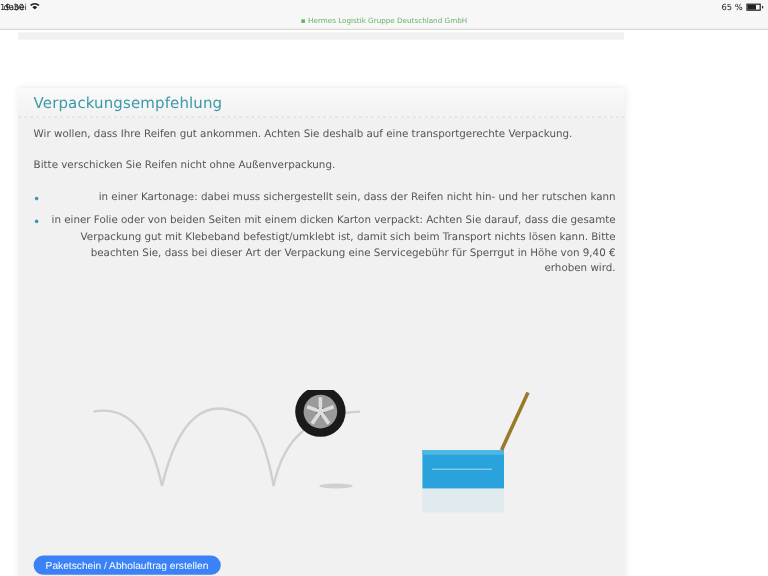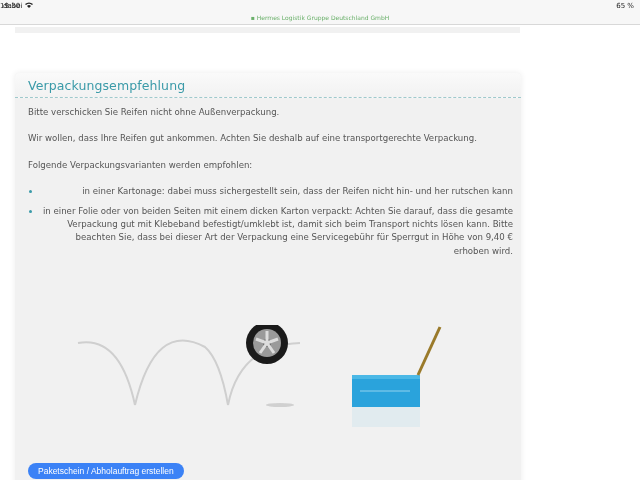--- a/index.html
+++ b/index.html
@@ -1,20 +1,20 @@
 <!DOCTYPE html>
 <html><head>
 <meta charset="utf-8">
 <style>
   * { box-sizing: border-box; margin: 0; padding: 0; }
   html, body { width: 640px; height: 480px; overflow: hidden; background: #ffffff; font-family: "DejaVu Sans", sans-serif; }
   .statusbar { position: absolute; top: 0; left: 0; width: 640px; height: 13px; background: #f7f7f7; font-size: 7px; color: #222; }
   .sb-left { position: absolute; left: 3px; top: 2px; }
   .sb-time { position: absolute; left: 0; width: 640px; text-align: left; top: 2px; }
-  .sb-right { position: absolute; right: 6px; top: 2px; display: flex; align-items: center; gap: 3px; flex-direction: column; }
+  .sb-right { position: absolute; right: 6px; top: 2px; display: flex; align-items: center; gap: 3px; }
   .battery { width: 12px; height: 6px; border: 1px solid #222; position: relative; }
   .battery .fill { position: absolute; left: 0; top: 0; bottom: 0; width: 65%; background: #222; }
   .battery::after { content: ""; position: absolute; right: -3px; top: 1px; width: 1px; height: 2px; background: #222; }
   .urlbar { position: absolute; top: 13px; left: 0; width: 640px; height: 12px; background: #f7f7f7; border-bottom: 1px solid #d8d8d8; font-size: 6px; color: #6ab06a; text-align: center; line-height: 10px; }
   .topstrip { position: absolute; top: 27px; left: 15px; width: 505px; height: 6px; background: #f1f1f1; }
   .panel { position: absolute; top: 60px; left: 15px; width: 506px; height: 428px; background: #f1f1f1; border-radius: 4px; box-shadow: 0 0 6px rgba(0,0,0,0.08); margin-top: 13px; }
   .panel-header { position: absolute; top: 0; left: 0; right: 0; height: 25px; background: linear-gradient(#fafafa, #f2f2f2); border-bottom: 1px dashed #9fc9cc; border-radius: 4px 4px 0 0; }
   .panel-title { position: absolute; left: 13px; top: 5px; font-size: 12.5px; color: #3a9aa8; letter-spacing: 0.1px; }
   .content { position: absolute; top: 33px; left: 13px; width: 485px; font-size: 8.6px; color: #555; line-height: 13.4px; }
   .content p { margin-bottom: 13px; }
@@ -50,23 +50,22 @@
   <span>Hermes Logistik Gruppe Deutschland GmbH</span>
 </div>
 
 <div class="topstrip"></div>
 
 <div class="panel">
   <div class="panel-header">
     <span class="panel-title">Verpackungsempfehlung</span>
   </div>
   <div class="content">
+    <p>Wir wollen, dass Ihre Reifen gut ankommen. Achten Sie deshalb auf eine transportgerechte Verpackung.</p>
     <p>Bitte verschicken Sie Reifen nicht ohne Außenverpackung.</p>
-    <p>Wir wollen, dass Ihre Reifen gut ankommen. Achten Sie deshalb auf eine transportgerechte Verpackung.</p>
-    <p>Folgende Verpackungsvarianten werden empfohlen:</p>
     <ul>
       <li><span class="dot"></span><span>in einer Kartonage: dabei muss sichergestellt sein, dass der Reifen nicht hin- und her rutschen kann</span></li>
       <li><span class="dot"></span><span>in einer Folie oder von beiden Seiten mit einem dicken Karton verpackt: Achten Sie darauf, dass die gesamte Verpackung gut mit Klebeband befestigt/umklebt ist, damit sich beim Transport nichts lösen kann. Bitte beachten Sie, dass bei dieser Art der Verpackung eine Servicegebühr für Sperrgut in Höhe von 9,40 € erhoben wird.</span></li>
     </ul>
   </div>
 </div>
 
 <svg class="illus" viewBox="0 0 420 110">
   <g fill="none" stroke="#cfcfcf" stroke-width="2">
     <path d="M18 18 Q60 10 75 80"></path>

